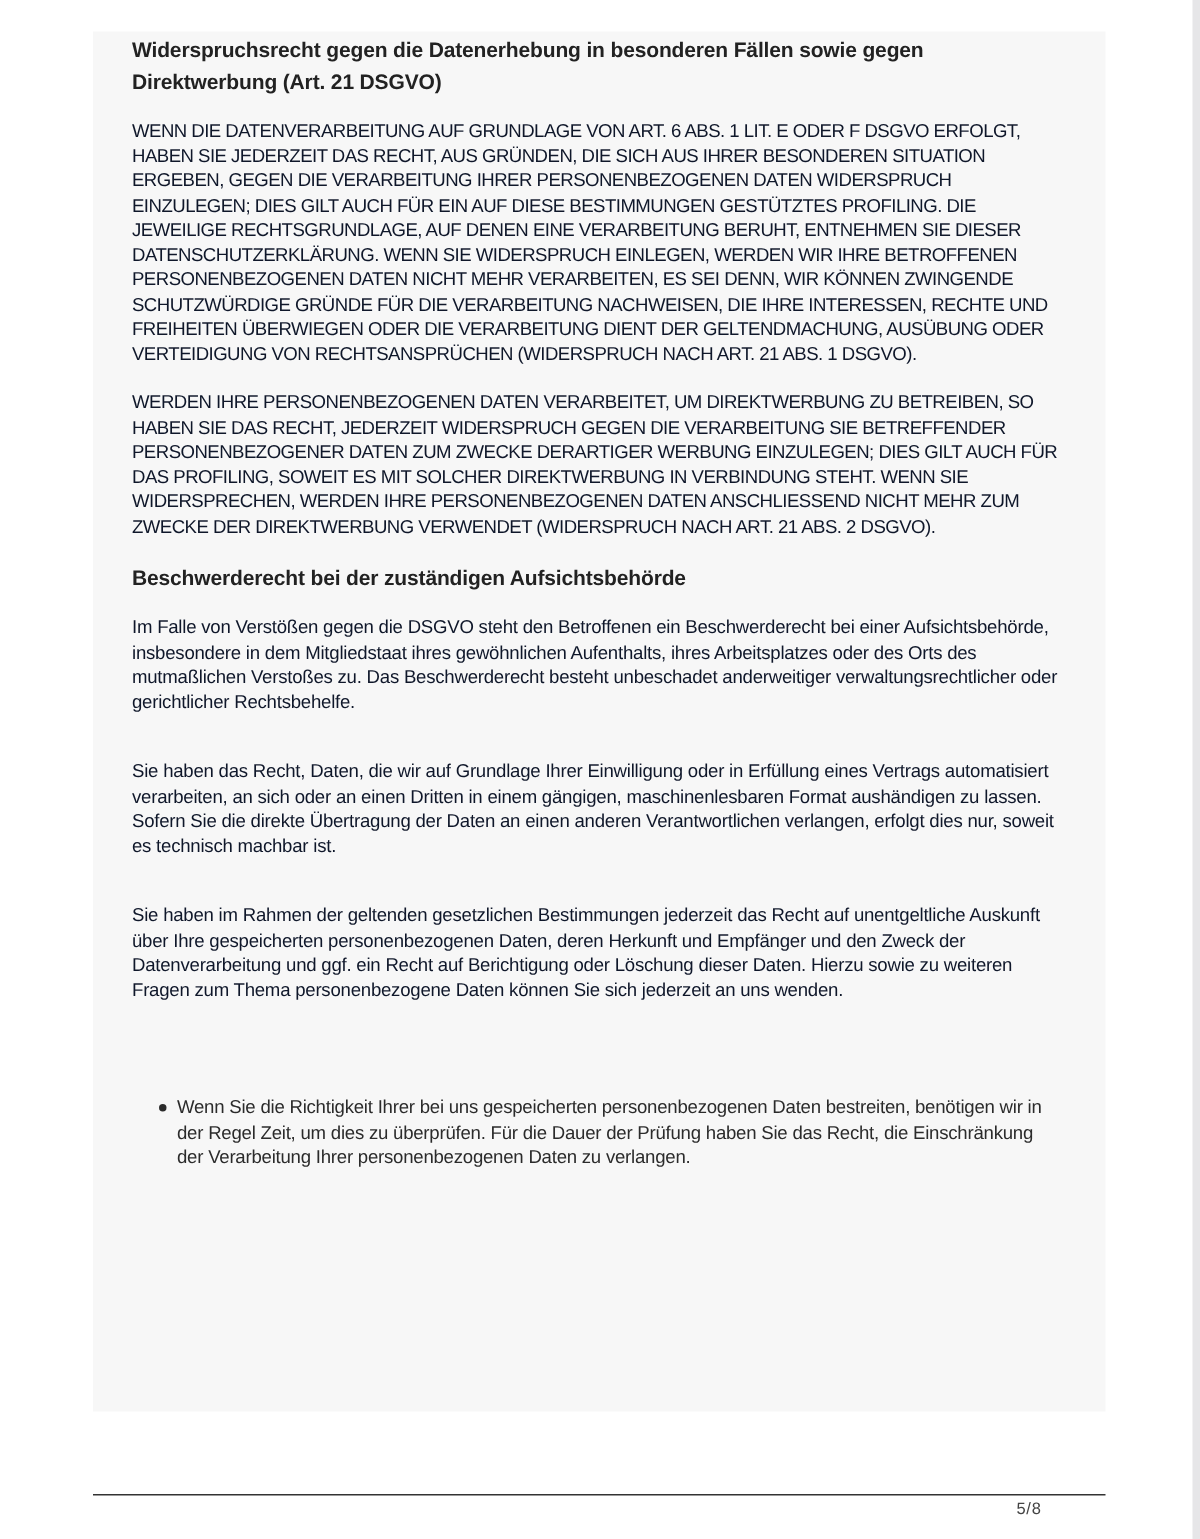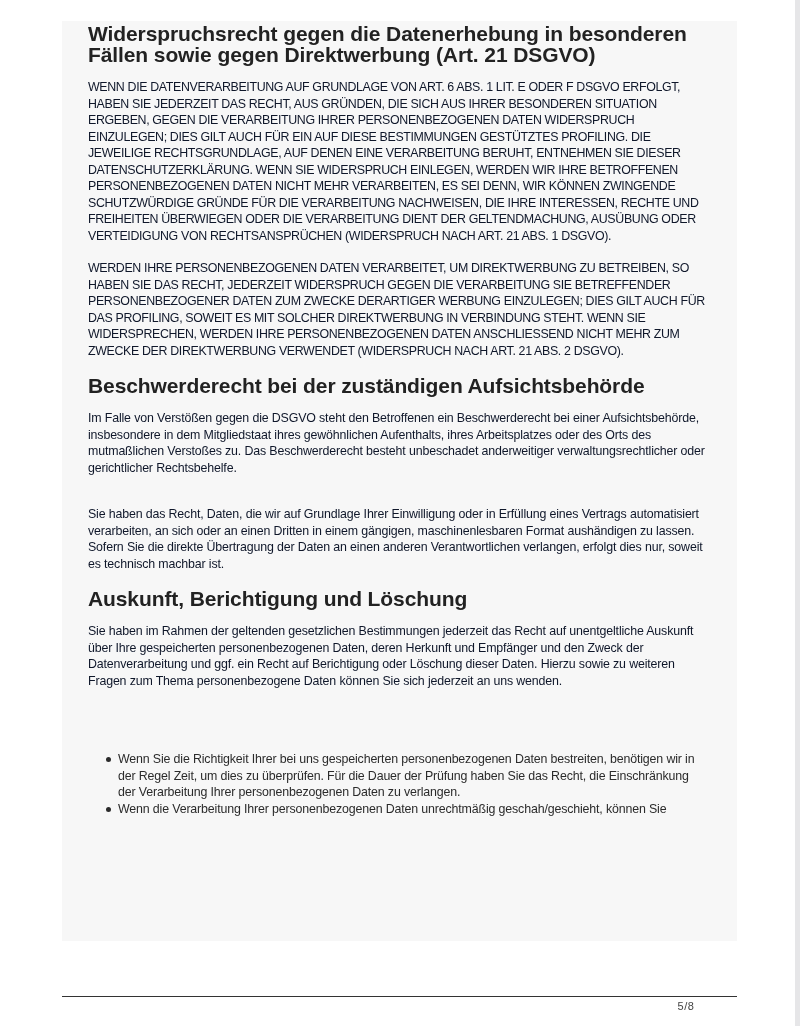--- a/index.html
+++ b/index.html
@@ -28,21 +28,21 @@
       left: 62px;
       top: 21px;
       width: 675px;
       height: 920px;
       background: #f7f7f7;
       overflow: hidden;
       box-sizing: border-box;
       padding: 0 26px 0 26px;
     }
     h2 {
-      font-size: 21px;
+      font-size: 14px;
       font-weight: bold;
       line-height: 21px;
       margin: 0;
       color: #222222;
       letter-spacing: -0.1px;
     }
     h2.first {
       margin-top: 2px;
     }
     p {
@@ -126,38 +126,33 @@
   <div class="gap-p-h"></div>
 
   <section>
     <div class="gap-h-p"></div>
     <p>Sie haben das Recht, Daten, die wir auf Grundlage Ihrer Einwilligung oder in Erfüllung eines Vertrags automatisiert verarbeiten, an sich oder an einen Dritten in einem gängigen, maschinenlesbaren Format aushändigen zu lassen. Sofern Sie die direkte Übertragung der Daten an einen anderen Verantwortlichen verlangen, erfolgt dies nur, soweit es technisch machbar ist.</p>
   </section>
 
   <div class="gap-p-h"></div>
 
   <section>
-    <h2>Auskunft, Berichtigung und Löschung</h2>
     <div class="gap-h-p"></div>
     <p>Sie haben im Rahmen der geltenden gesetzlichen Bestimmungen jederzeit das Recht auf unentgeltliche Auskunft über Ihre gespeicherten personenbezogenen Daten, deren Herkunft und Empfänger und den Zweck der Datenverarbeitung und ggf. ein Recht auf Berichtigung oder Löschung dieser Daten. Hierzu sowie zu weiteren Fragen zum Thema personenbezogene Daten können Sie sich jederzeit an uns wenden.</p>
   </section>
 
   <div class="gap-p-h"></div>
 
   <section>
     <div class="gap-h-p"></div>
     <div class="gap-p-p"></div>
     <ul class="bullets">
       <li>
         <span class="bullet-dot"></span>
         <span>Wenn Sie die Richtigkeit Ihrer bei uns gespeicherten personenbezogenen Daten bestreiten, benötigen wir in der Regel Zeit, um dies zu überprüfen. Für die Dauer der Prüfung haben Sie das Recht, die Einschränkung der Verarbeitung Ihrer personenbezogenen Daten zu verlangen.</span>
       </li>
-      <li>
-        <span class="bullet-dot"></span>
-        <span>Wenn die Verarbeitung Ihrer personenbezogenen Daten unrechtmäßig geschah/geschieht, können Sie</span>
-      </li>
     </ul>
   </section>
 
 </div>
 
 <div class="footer-rule"></div>
 <div class="page-number">5/8</div>
 
 </body></html>

